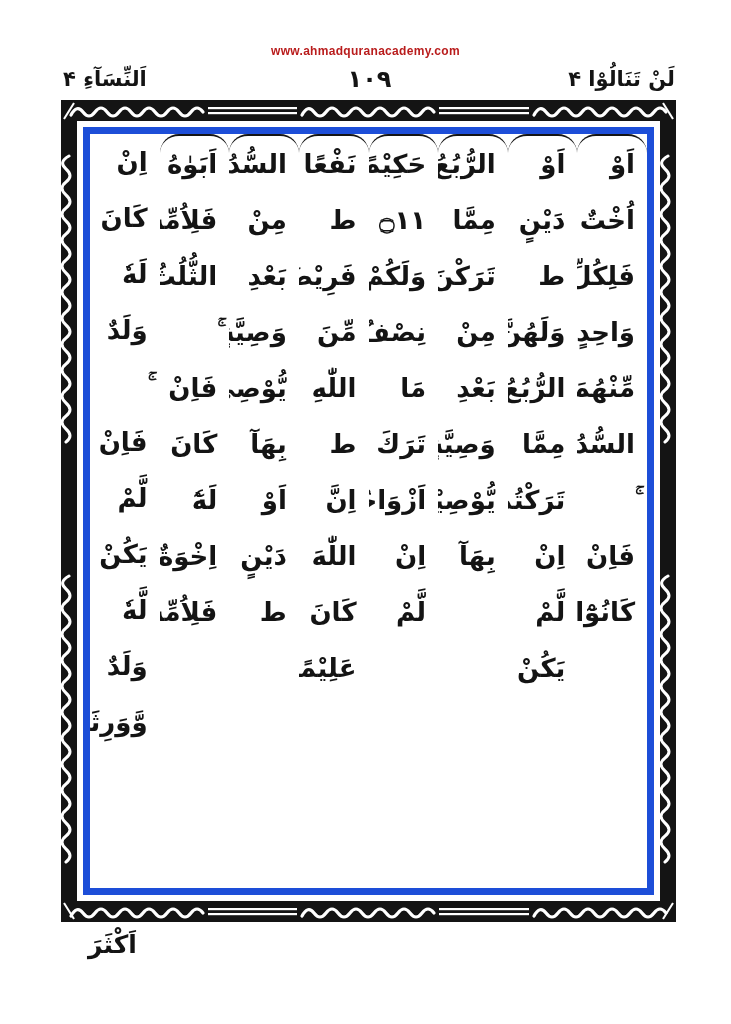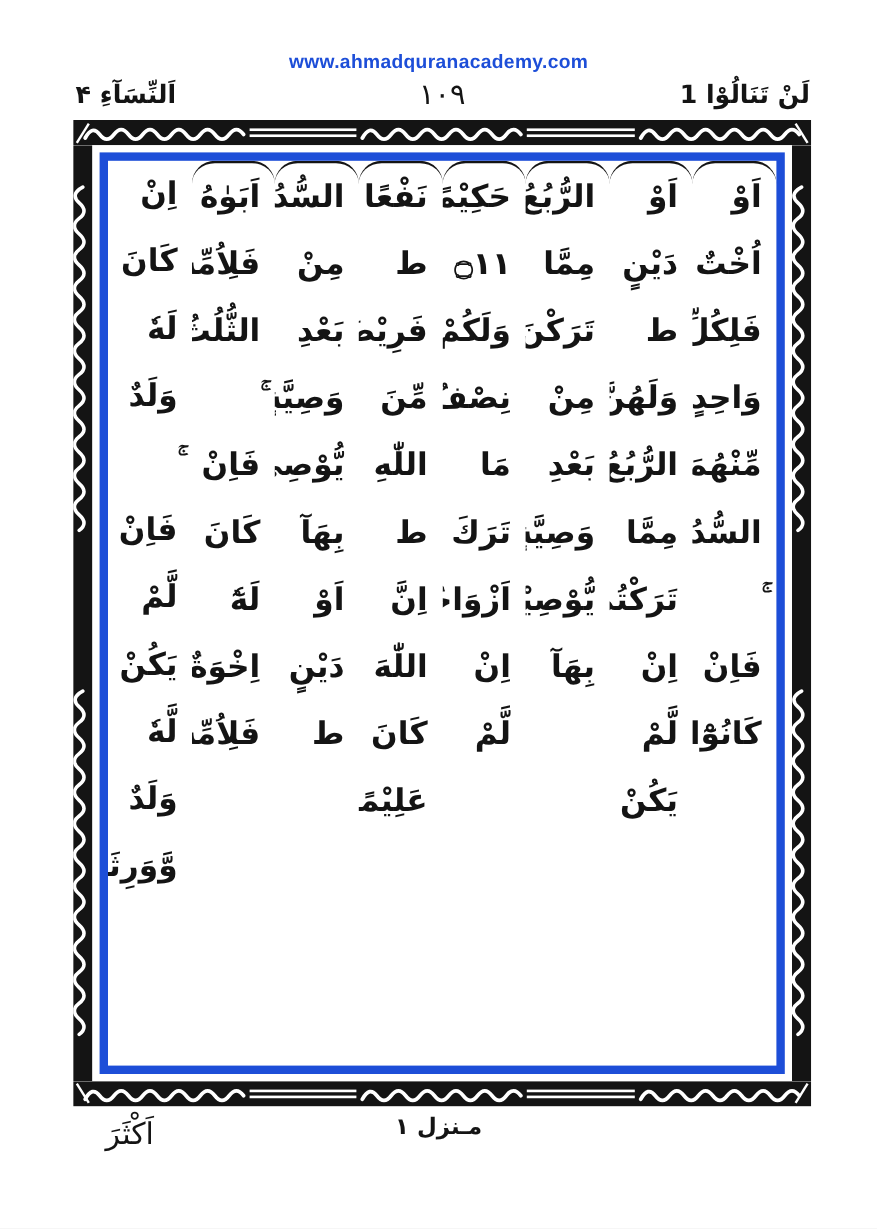--- a/index.html
+++ b/index.html
@@ -10,34 +10,34 @@
     margin: 0 auto;
     background: #ffffff;
     color: #141414;
     overflow: hidden;
     font-family: "DejaVu Sans", sans-serif;
   }
   .site-url {
     position: absolute; top: 44px; left: 0; width: 100%;
     text-align: center;
     font-family: "Liberation Sans", sans-serif;
-    font-size: 16px; font-weight: bold; color: #1d4ed8;
+    font-size: 12px; font-weight: bold; color: #b91c1c;
     letter-spacing: 0.3px;
   }
   .header-row {
     position: absolute; top: 62px; left: 63px; width: 612px; height: 34px;
     display: flex; justify-content: space-between; align-items: center; text-align: center;
   }
   .surah-label, .juz-label {
     direction: rtl;
     font-size: 21px; font-weight: bold;
     font-family: "DejaVu Sans", sans-serif;
   }
   .page-number {
-    font-size: 24px; font-weight: normal;
+    font-size: 24px; font-weight: bold;
     font-family: "DejaVu Sans", sans-serif;
     transform: translateX(6px);
     margin-left: 12px;
   }
   
   .frame {
     position: absolute; left: 61px; top: 100px;
     width: 615px; height: 822px;
   }
   .band { position: absolute; display: block; }
@@ -66,34 +66,34 @@
   .row + .row { border-top: 2px solid #141414; border-radius: 19px; }
   
   .manzil {
     position: absolute; top: 928px; left: 0; width: 100%;
     text-align: center; direction: rtl;
     font-size: 19px; font-weight: bold;
   }
   .catchword {
     position: absolute; top: 930px; left: 88px;
     direction: rtl;
-    font-size: 25px; font-weight: normal;
+    font-size: 25px; font-weight: bold;
   }
 </style>
 </head>
 <body>
 
 <div class="page">
 
   <div class="site-url">www.ahmadquranacademy.com</div>
 
   <div class="header-row">
     <div class="surah-label">اَلنِّسَآءِ ۴</div>
     <div class="page-number">١٠٩</div>
-    <div class="juz-label">لَنْ تَنَالُوْا 1</div>
+    <div class="juz-label">لَنْ تَنَالُوْا ۴</div>
   </div>
 
   <div class="frame">
 
     <svg class="band band-top" viewBox="0 0 615 21" preserveAspectRatio="none">
       <rect width="615" height="21" fill="#141414"></rect>
       <defs>
         <path id="hscroll" d="M0 15 q6 -11 12 -3 t12 0 t12 0 t12 0 t12 0 t12 0 t12 0 t12 0 t12 0 t12 0 t12 0" stroke="#ffffff" stroke-width="3.2" fill="none" stroke-linecap="round"></path>
       </defs>
       <use href="#hscroll" x="10"></use>
@@ -140,16 +140,15 @@
       <div class="row">اَبَوٰهُ فَلِاُمِّهِ الثُّلُثُ ۚ فَاِنْ كَانَ لَهٗٓ اِخْوَةٌ فَلِاُمِّهِ</div>
       <div class="row">السُّدُسُ مِنْ بَعْدِ وَصِيَّةٍ يُّوْصِيْ بِهَآ اَوْ دَيْنٍ ط</div>
       <div class="row">نَفْعًا ط فَرِيْضَةً مِّنَ اللّٰهِ ط اِنَّ اللّٰهَ كَانَ عَلِيْمًا</div>
       <div class="row">حَكِيْمًا ۝١١ وَلَكُمْ نِصْفُ مَا تَرَكَ اَزْوَاجُكُمْ اِنْ لَّمْ</div>
       <div class="row">الرُّبُعُ مِمَّا تَرَكْنَ مِنْ بَعْدِ وَصِيَّةٍ يُّوْصِيْنَ بِهَآ</div>
       <div class="row">اَوْ دَيْنٍ ط وَلَهُنَّ الرُّبُعُ مِمَّا تَرَكْتُمْ اِنْ لَّمْ يَكُنْ</div>
       <div class="row">اَوْ اُخْتٌ فَلِكُلِّ وَاحِدٍ مِّنْهُمَا السُّدُسُ ۚ فَاِنْ كَانُوْٓا</div>
     </div>
   </div>
 
-  <div class="manzil">مـنزل ١</div>
   <div class="catchword">اَكْثَرَ</div>
 
 </div>
 
 </body></html>

